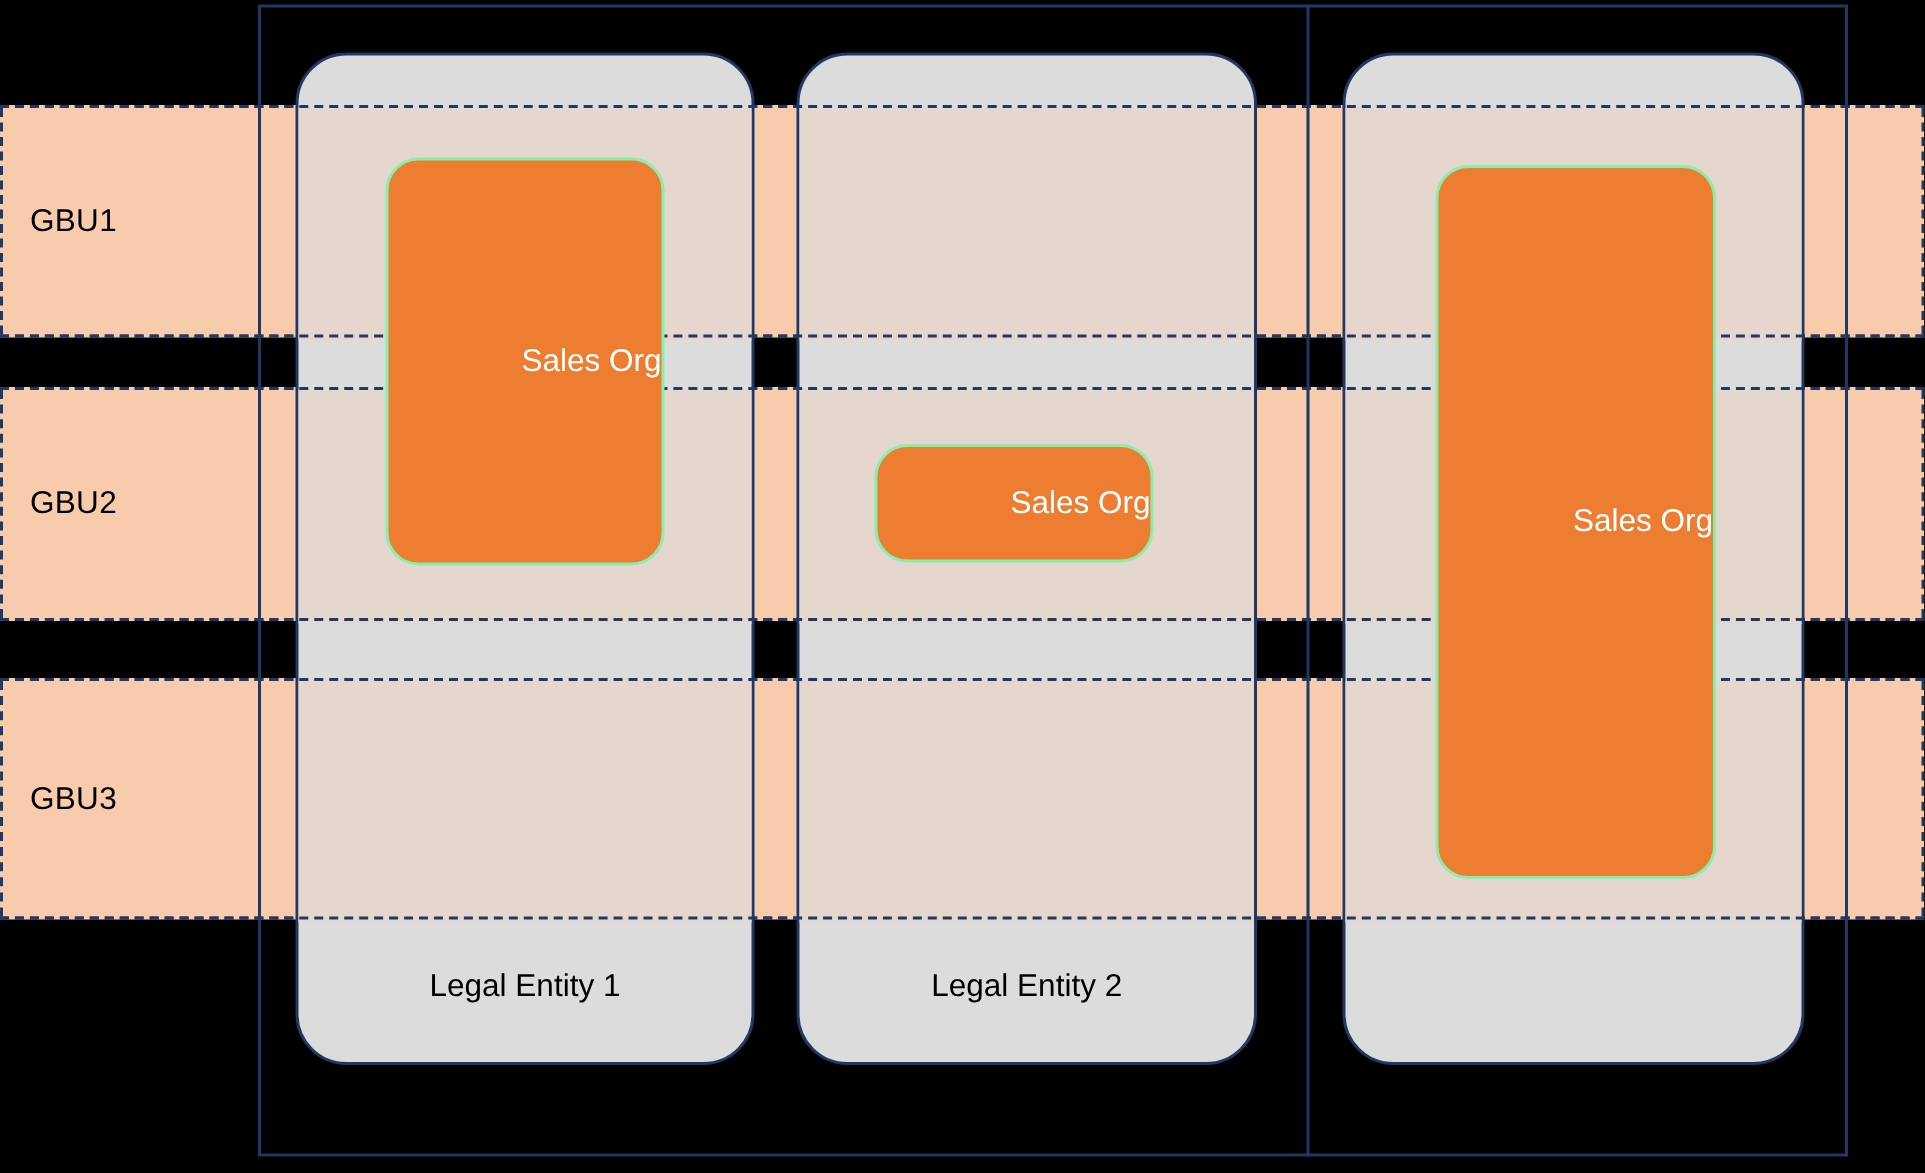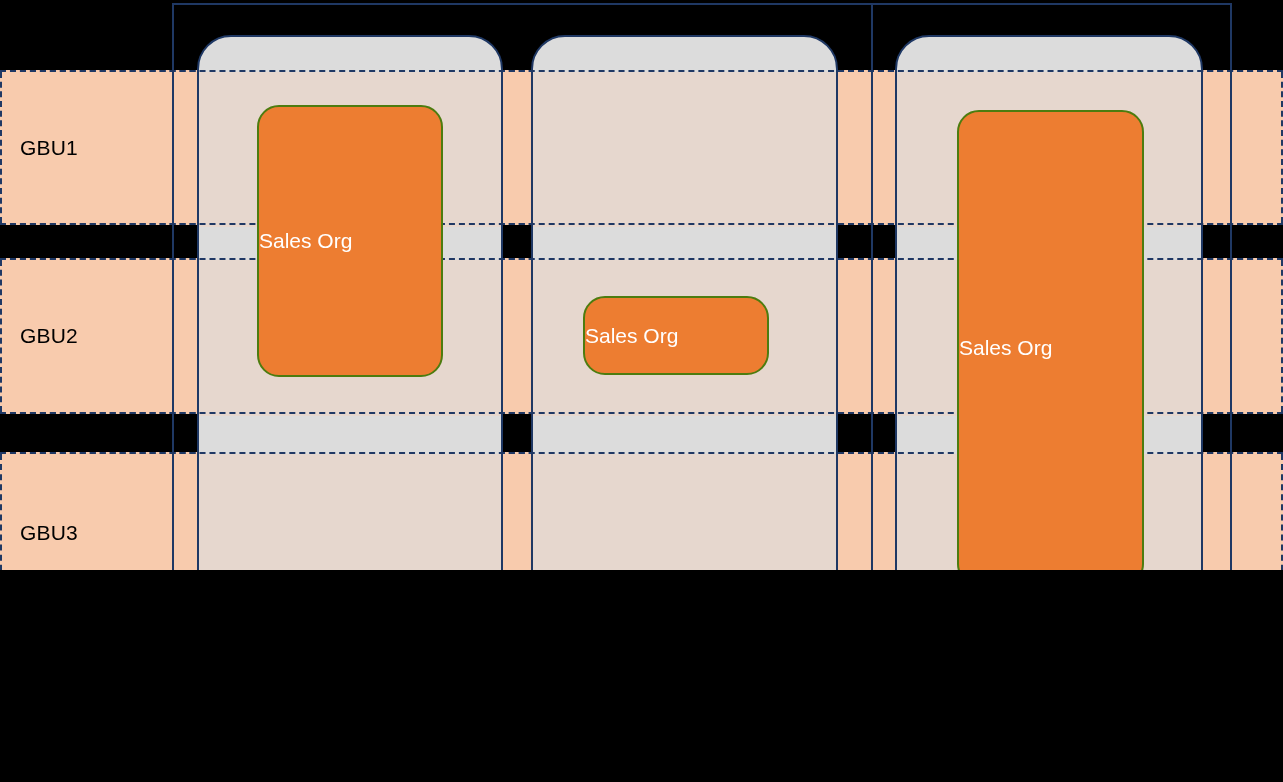--- a/index.html
+++ b/index.html
@@ -1,18 +1,18 @@
 <!DOCTYPE html>
 <html><head>
 <meta charset="utf-8">
 <style>
   html,body{margin:0;padding:0;background:#000;}
   #stage{
     position:relative;
-    width:1283px;height:570px;
+    width:1283px;height:782px;
     background:#000000;
     overflow:hidden;
     font-family:"Liberation Sans", sans-serif;
   }
   
   .gbu-band{
     position:absolute;
     left:0;
     width:1283px;
     background:#f8cbad;
@@ -64,27 +64,27 @@
     position:absolute;
     left:0;right:0;
     background:#e6d7ce;
     z-index:1;
   }
 
   
   .sales-org{
     position:absolute;
     background:#ed7d31;
-    border:2px solid #4d7c0f;
+    border:2px solid #86efac;
     border-radius:22px;
     box-sizing:border-box;
     z-index:6;
     display:flex;
     align-items:center;
-    justify-content:flex-start;
+    justify-content:flex-end;
   }
   .sales-org .so-label{
     font-size:21px;
     color:#ffffff;
     white-space:nowrap;
   }
 
   
   .frame{
     position:absolute;
@@ -127,26 +127,28 @@
   <div class="gbu-band" style="top:452px;height:161px;">
     <span class="gbu-edge l"></span>
     <span class="gbu-edge r"></span>
     <span class="gbu-label">GBU3</span>
   </div>
 
   <div class="legal-entity" style="left:197px;top:35px;width:306px;height:675px;">
     <span class="overlap" style="top:35px;height:155px;"></span>
     <span class="overlap" style="top:223px;height:156px;"></span>
     <span class="overlap" style="top:417px;height:161px;"></span>
+    <span class="le-label">Legal Entity 1</span>
   </div>
 
   <div class="legal-entity" style="left:531px;top:35px;width:307px;height:675px;">
     <span class="overlap" style="top:35px;height:155px;"></span>
     <span class="overlap" style="top:223px;height:156px;"></span>
     <span class="overlap" style="top:417px;height:161px;"></span>
+    <span class="le-label">Legal Entity 2</span>
   </div>
 
   <div class="legal-entity" style="left:895px;top:35px;width:308px;height:675px;">
     <span class="overlap" style="top:35px;height:155px;"></span>
     <span class="overlap" style="top:223px;height:156px;"></span>
     <span class="overlap" style="top:417px;height:161px;"></span>
   </div>
 
   <div class="band-rule" style="top:70px;"></div>
   <div class="band-rule" style="top:223px;"></div>

